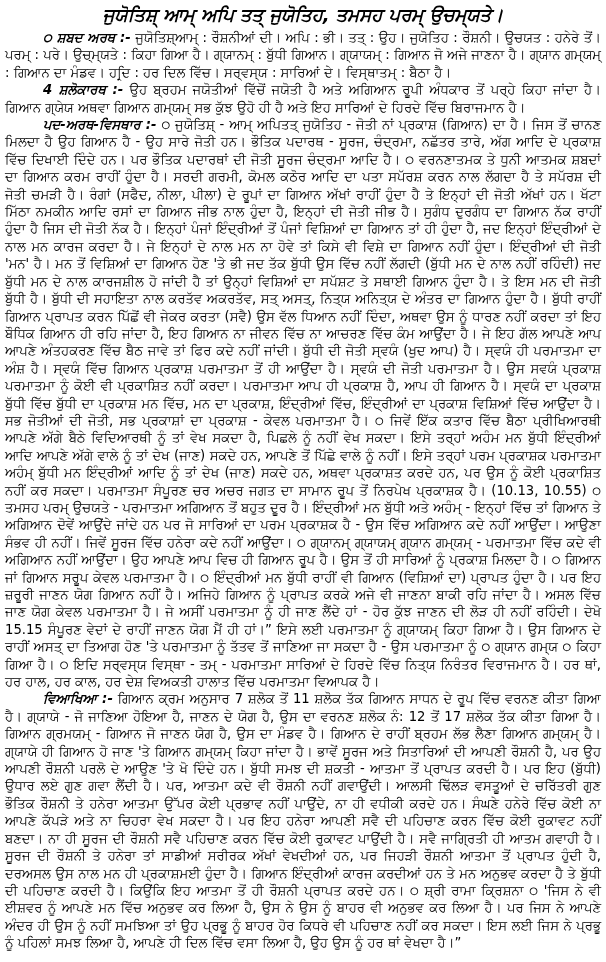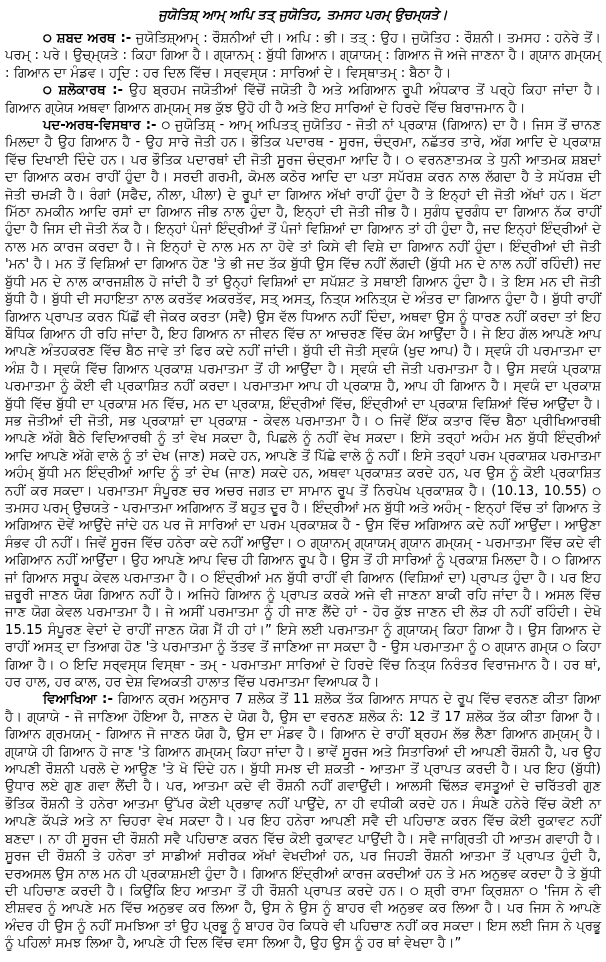--- a/index.html
+++ b/index.html
@@ -16,45 +16,46 @@
     font-family: "DejaVu Sans", "Liberation Sans", sans-serif;
     font-size: 13.2px;
     line-height: 17.4px;
     padding: 2px 5px 4px 5px;
     text-align: justify;
   }
   .shloka {
     text-align: center;
     font-weight: bold;
     font-style: italic;
-    font-size: 13px;
+    font-size: 18px;
     line-height: 21px;
     margin: 2px 0 4px 0;
   }
   .shloka .sl-line {
     display: block;
   }
   p.para {
     margin: 0;
     text-indent: 38px;
   }
   .sec-heading {
     font-weight: bold;
+    font-style: italic;
   }
 </style>
 </head>
 <body>
 
 <div class="page">
 
   <div class="shloka">
     <span class="sl-line">ਜੁਯੋਤਿਸ਼੍ ਆਮ੍ ਅਪਿ ਤਤ੍ ਜੁਯੋਤਿਹ, ਤਮਸਹ ਪਰਮ੍ ਉਚਮ੍ਯਤੇ।</span>
   </div>
 
-  <p class="para"><span class="sec-heading">੦ ਸ਼ਬਦ ਅਰਥ :-</span> <span>ਜੁਯੋਤਿਸ਼੍ਆਮ੍ : ਰੌਸ਼ਨੀਆਂ ਦੀ। ਅਪਿ : ਭੀ। ਤਤ੍ : ਉਹ। ਜੁਯੋਤਿਹ : ਰੌਸ਼ਨੀ। ਤਮਸਹ : ਹਨੇਰੇ ਤੋਂ। ਪਰਮ੍ : ਪਰੇ। ਉਚ੍ਮ੍ਯਤੇ : ਕਿਹਾ ਗਿਆ ਹੈ। ਗ੍ਯਾਨਮ੍ : ਬੁੱਧੀ ਗਿਆਨ। ਗ੍ਯਾਯਮ੍ : ਗਿਆਨ ਜੋ ਅਜੇ ਜਾਣਨਾ ਹੈ। ਗ੍ਯਾਨ ਗਮ੍ਯਮ੍ : ਗਿਆਨ ਦਾ ਮੰਡਵ। ਹਰ੍ਦਿ : ਹਰ ਦਿਲ ਵਿੱਚ। ਸਰ੍ਵਸ੍ਯ : ਸਾਰਿਆਂ ਦੇ। ਵਿਸ੍ਥਾਤਮ੍ : ਬੈਠਾ ਹੈ।</span></p>
+  <p class="para"><span class="sec-heading">੦ ਸ਼ਬਦ ਅਰਥ :-</span> <span>ਜੁਯੋਤਿਸ਼੍ਆਮ੍ : ਰੌਸ਼ਨੀਆਂ ਦੀ। ਅਪਿ : ਭੀ। ਤਤ੍ : ਉਹ। ਜੁਯੋਤਿਹ : ਰੌਸ਼ਨੀ। ਉਚਯਤ : ਹਨੇਰੇ ਤੋਂ। ਪਰਮ੍ : ਪਰੇ। ਉਚ੍ਮ੍ਯਤੇ : ਕਿਹਾ ਗਿਆ ਹੈ। ਗ੍ਯਾਨਮ੍ : ਬੁੱਧੀ ਗਿਆਨ। ਗ੍ਯਾਯਮ੍ : ਗਿਆਨ ਜੋ ਅਜੇ ਜਾਣਨਾ ਹੈ। ਗ੍ਯਾਨ ਗਮ੍ਯਮ੍ : ਗਿਆਨ ਦਾ ਮੰਡਵ। ਹਰ੍ਦਿ : ਹਰ ਦਿਲ ਵਿੱਚ। ਸਰ੍ਵਸ੍ਯ : ਸਾਰਿਆਂ ਦੇ। ਵਿਸ੍ਥਾਤਮ੍ : ਬੈਠਾ ਹੈ।</span></p>
 
-  <p class="para"><span class="sec-heading">੦ ਸ਼ਲੋਕਾਰਥ :-</span> <span>ਉਹ ਬ੍ਰਹਮ ਜਯੋਤੀਆਂ ਵਿੱਚੋਂ ਜਯੋਤੀ ਹੈ ਅਤੇ ਅਗਿਆਨ ਰੂਪੀ ਅੰਧਕਾਰ ਤੋਂ ਪਰ੍ਹੇ ਕਿਹਾ ਜਾਂਦਾ ਹੈ। ਗਿਆਨ ਗ੍ਯੇਯ ਅਥਵਾ ਗਿਆਨ ਗਮ੍ਯਮ੍ ਸਭ ਕੁੱਝ ਉਹੋ ਹੀ ਹੈ ਅਤੇ ਇਹ ਸਾਰਿਆਂ ਦੇ ਹਿਰਦੇ ਵਿੱਚ ਬਿਰਾਜਮਾਨ ਹੈ।</span></p>
+  <p class="para"><span class="sec-heading">4 ਸ਼ਲੋਕਾਰਥ :-</span> <span>ਉਹ ਬ੍ਰਹਮ ਜਯੋਤੀਆਂ ਵਿੱਚੋਂ ਜਯੋਤੀ ਹੈ ਅਤੇ ਅਗਿਆਨ ਰੂਪੀ ਅੰਧਕਾਰ ਤੋਂ ਪਰ੍ਹੇ ਕਿਹਾ ਜਾਂਦਾ ਹੈ। ਗਿਆਨ ਗ੍ਯੇਯ ਅਥਵਾ ਗਿਆਨ ਗਮ੍ਯਮ੍ ਸਭ ਕੁੱਝ ਉਹੋ ਹੀ ਹੈ ਅਤੇ ਇਹ ਸਾਰਿਆਂ ਦੇ ਹਿਰਦੇ ਵਿੱਚ ਬਿਰਾਜਮਾਨ ਹੈ।</span></p>
 
   <p class="para"><span class="sec-heading">ਪਦ-ਅਰਥ-ਵਿਸਥਾਰ :-</span> <span>੦ ਜੁਯੋਤਿਸ਼੍ - ਆਮ੍ ਅਪਿਤਤ੍ ਜੁਯੋਤਿਹ - ਜੋਤੀ ਨਾਂ ਪ੍ਰਕਾਸ਼ (ਗਿਆਨ) ਦਾ ਹੈ। ਜਿਸ ਤੋਂ ਚਾਨਣ ਮਿਲਦਾ ਹੈ ਉਹ ਗਿਆਨ ਹੈ - ਉਹ ਸਾਰੇ ਜੋਤੀ ਹਨ। ਭੌਤਿਕ ਪਦਾਰਥ - ਸੂਰਜ, ਚੰਦ੍ਰਮਾ, ਨਛੱਤਰ ਤਾਰੇ, ਅੱਗ ਆਦਿ ਦੇ ਪ੍ਰਕਾਸ਼ ਵਿੱਚ ਦਿਖਾਈ ਦਿੰਦੇ ਹਨ। ਪਰ ਭੌਤਿਕ ਪਦਾਰਥਾਂ ਦੀ ਜੋਤੀ ਸੂਰਜ ਚੰਦ੍ਰਮਾ ਆਦਿ ਹੈ। ੦ ਵਰਨਣਾਤਮਕ ਤੇ ਧੁਨੀ ਆਤਮਕ ਸ਼ਬਦਾਂ ਦਾ ਗਿਆਨ ਕਰਮ ਰਾਹੀਂ ਹੁੰਦਾ ਹੈ। ਸਰਦੀ ਗਰਮੀ, ਕੋਮਲ ਕਠੋਰ ਆਦਿ ਦਾ ਪਤਾ ਸਪੱਰਸ਼ ਕਰਨ ਨਾਲ ਲੱਗਦਾ ਹੈ ਤੇ ਸਪੱਰਸ਼ ਦੀ ਜੋਤੀ ਚਮੜੀ ਹੈ। ਰੰਗਾਂ (ਸਫੈਦ, ਨੀਲਾ, ਪੀਲਾ) ਦੇ ਰੂਪਾਂ ਦਾ ਗਿਆਨ ਅੱਖਾਂ ਰਾਹੀਂ ਹੁੰਦਾ ਹੈ ਤੇ ਇਨ੍ਹਾਂ ਦੀ ਜੋਤੀ ਅੱਖਾਂ ਹਨ। ਖੱਟਾ ਮਿੱਠਾ ਨਮਕੀਨ ਆਦਿ ਰਸਾਂ ਦਾ ਗਿਆਨ ਜੀਭ ਨਾਲ ਹੁੰਦਾ ਹੈ, ਇਨ੍ਹਾਂ ਦੀ ਜੋਤੀ ਜੀਭ ਹੈ। ਸੁਗੰਧ ਦੁਰਗੰਧ ਦਾ ਗਿਆਨ ਨੱਕ ਰਾਹੀਂ ਹੁੰਦਾ ਹੈ ਜਿਸ ਦੀ ਜੋਤੀ ਨੱਕ ਹੈ। ਇਨ੍ਹਾਂ ਪੰਜਾਂ ਇੰਦ੍ਰੀਆਂ ਤੋਂ ਪੰਜਾਂ ਵਿਸ਼ਿਆਂ ਦਾ ਗਿਆਨ ਤਾਂ ਹੀ ਹੁੰਦਾ ਹੈ, ਜਦ ਇਨ੍ਹਾਂ ਇੰਦ੍ਰੀਆਂ ਦੇ ਨਾਲ ਮਨ ਕਾਰਜ ਕਰਦਾ ਹੈ। ਜੇ ਇਨ੍ਹਾਂ ਦੇ ਨਾਲ ਮਨ ਨਾ ਹੋਵੇ ਤਾਂ ਕਿਸੇ ਵੀ ਵਿਸ਼ੇ ਦਾ ਗਿਆਨ ਨਹੀਂ ਹੁੰਦਾ। ਇੰਦ੍ਰੀਆਂ ਦੀ ਜੋਤੀ 'ਮਨ' ਹੈ। ਮਨ ਤੋਂ ਵਿਸ਼ਿਆਂ ਦਾ ਗਿਆਨ ਹੋਣ 'ਤੇ ਭੀ ਜਦ ਤੱਕ ਬੁੱਧੀ ਉਸ ਵਿੱਚ ਨਹੀਂ ਲੱਗਦੀ (ਬੁੱਧੀ ਮਨ ਦੇ ਨਾਲ ਨਹੀਂ ਰਹਿੰਦੀ) ਜਦ ਬੁੱਧੀ ਮਨ ਦੇ ਨਾਲ ਕਾਰਜਸ਼ੀਲ ਹੋ ਜਾਂਦੀ ਹੈ ਤਾਂ ਉਨ੍ਹਾਂ ਵਿਸ਼ਿਆਂ ਦਾ ਸਪੱਸ਼ਟ ਤੇ ਸਥਾਈ ਗਿਆਨ ਹੁੰਦਾ ਹੈ। ਤੇ ਇਸ ਮਨ ਦੀ ਜੋਤੀ ਬੁੱਧੀ ਹੈ। ਬੁੱਧੀ ਦੀ ਸਹਾਇਤਾ ਨਾਲ ਕਰਤੱਵ ਅਕਰਤੱਵ, ਸਤ੍ ਅਸਤ੍, ਨਿਤ੍ਯ ਅਨਿਤ੍ਯ ਦੇ ਅੰਤਰ ਦਾ ਗਿਆਨ ਹੁੰਦਾ ਹੈ। ਬੁੱਧੀ ਰਾਹੀਂ ਗਿਆਨ ਪ੍ਰਾਪਤ ਕਰਨ ਪਿੱਛੋਂ ਵੀ ਜੇਕਰ ਕਰਤਾ (ਸਵੈ) ਉਸ ਵੱਲ ਧਿਆਨ ਨਹੀਂ ਦਿੰਦਾ, ਅਥਵਾ ਉਸ ਨੂੰ ਧਾਰਣ ਨਹੀਂ ਕਰਦਾ ਤਾਂ ਇਹ ਬੌਧਿਕ ਗਿਆਨ ਹੀ ਰਹਿ ਜਾਂਦਾ ਹੈ, ਇਹ ਗਿਆਨ ਨਾ ਜੀਵਨ ਵਿੱਚ ਨਾ ਆਚਰਣ ਵਿੱਚ ਕੰਮ ਆਉਂਦਾ ਹੈ। ਜੇ ਇਹ ਗੱਲ ਆਪਣੇ ਆਪ ਆਪਣੇ ਅੰਤਹਕਰਣ ਵਿੱਚ ਬੈਠ ਜਾਵੇ ਤਾਂ ਫਿਰ ਕਦੇ ਨਹੀਂ ਜਾਂਦੀ। ਬੁੱਧੀ ਦੀ ਜੋਤੀ ਸ੍ਵਯੰ (ਖੁਦ ਆਪ) ਹੈ। ਸ੍ਵਯੰ ਹੀ ਪਰਮਾਤਮਾ ਦਾ ਅੰਸ਼ ਹੈ। ਸ੍ਵਯੰ ਵਿੱਚ ਗਿਆਨ ਪ੍ਰਕਾਸ਼ ਪਰਮਾਤਮਾ ਤੋਂ ਹੀ ਆਉਂਦਾ ਹੈ। ਸ੍ਵਯੰ ਦੀ ਜੋਤੀ ਪਰਮਾਤਮਾ ਹੈ। ਉਸ ਸਵਯੰ ਪ੍ਰਕਾਸ਼ ਪਰਮਾਤਮਾ ਨੂੰ ਕੋਈ ਵੀ ਪ੍ਰਕਾਸ਼ਿਤ ਨਹੀਂ ਕਰਦਾ। ਪਰਮਾਤਮਾ ਆਪ ਹੀ ਪ੍ਰਕਾਸ਼ ਹੈ, ਆਪ ਹੀ ਗਿਆਨ ਹੈ। ਸ੍ਵਯੰ ਦਾ ਪ੍ਰਕਾਸ਼ ਬੁੱਧੀ ਵਿੱਚ ਬੁੱਧੀ ਦਾ ਪ੍ਰਕਾਸ਼ ਮਨ ਵਿੱਚ, ਮਨ ਦਾ ਪ੍ਰਕਾਸ਼, ਇੰਦ੍ਰੀਆਂ ਵਿੱਚ, ਇੰਦ੍ਰੀਆਂ ਦਾ ਪ੍ਰਕਾਸ਼ ਵਿਸ਼ਿਆਂ ਵਿੱਚ ਆਉਂਦਾ ਹੈ। ਸਭ ਜੋਤੀਆਂ ਦੀ ਜੋਤੀ, ਸਭ ਪ੍ਰਕਾਸ਼ਾਂ ਦਾ ਪ੍ਰਕਾਸ਼ - ਕੇਵਲ ਪਰਮਾਤਮਾ ਹੈ। ੦ ਜਿਵੇਂ ਇੱਕ ਕਤਾਰ ਵਿੱਚ ਬੈਠਾ ਪ੍ਰੀਖਿਆਰਥੀ ਆਪਣੇ ਅੱਗੇ ਬੈਠੇ ਵਿਦਿਆਰਥੀ ਨੂੰ ਤਾਂ ਵੇਖ ਸਕਦਾ ਹੈ, ਪਿਛਲੇ ਨੂੰ ਨਹੀਂ ਵੇਖ ਸਕਦਾ। ਇਸੇ ਤਰ੍ਹਾਂ ਅਹੰਮ ਮਨ ਬੁੱਧੀ ਇੰਦ੍ਰੀਆਂ ਆਦਿ ਆਪਣੇ ਅੱਗੇ ਵਾਲੇ ਨੂੰ ਤਾਂ ਦੇਖ (ਜਾਣ) ਸਕਦੇ ਹਨ, ਆਪਣੇ ਤੋਂ ਪਿੱਛੇ ਵਾਲੇ ਨੂੰ ਨਹੀਂ। ਇਸੇ ਤਰ੍ਹਾਂ ਪਰਮ ਪ੍ਰਕਾਸ਼ਕ ਪਰਮਾਤਮਾ ਅਹੰਮ੍ ਬੁੱਧੀ ਮਨ ਇੰਦ੍ਰੀਆਂ ਆਦਿ ਨੂੰ ਤਾਂ ਦੇਖ (ਜਾਣ) ਸਕਦੇ ਹਨ, ਅਥਵਾ ਪ੍ਰਕਾਸ਼ਤ ਕਰਦੇ ਹਨ, ਪਰ ਉਸ ਨੂੰ ਕੋਈ ਪ੍ਰਕਾਸ਼ਿਤ ਨਹੀਂ ਕਰ ਸਕਦਾ। ਪਰਮਾਤਮਾ ਸੰਪੂਰਣ ਚਰ ਅਚਰ ਜਗਤ ਦਾ ਸਾਮਾਨ ਰੂਪ ਤੋਂ ਨਿਰਪੇਖ ਪ੍ਰਕਾਸ਼ਕ ਹੈ। (10.13, 10.55) ੦ ਤਮਸਹ ਪਰਮ੍ ਉਚਯਤੇ - ਪਰਮਾਤਮਾ ਅਗਿਆਨ ਤੋਂ ਬਹੁਤ ਦੂਰ ਹੈ। ਇੰਦ੍ਰੀਆਂ ਮਨ ਬੁੱਧੀ ਅਤੇ ਅਹੰਮ੍ - ਇਨ੍ਹਾਂ ਵਿੱਚ ਤਾਂ ਗਿਆਨ ਤੇ ਅਗਿਆਨ ਦੋਵੇਂ ਆਉਂਦੇ ਜਾਂਦੇ ਹਨ ਪਰ ਜੋ ਸਾਰਿਆਂ ਦਾ ਪਰਮ ਪ੍ਰਕਾਸ਼ਕ ਹੈ - ਉਸ ਵਿੱਚ ਅਗਿਆਨ ਕਦੇ ਨਹੀਂ ਆਉਂਦਾ। ਆਉਣਾ ਸੰਭਵ ਹੀ ਨਹੀਂ। ਜਿਵੇਂ ਸੂਰਜ ਵਿੱਚ ਹਨੇਰਾ ਕਦੇ ਨਹੀਂ ਆਉਂਦਾ। ੦ ਗ੍ਯਾਨਮ੍ ਗ੍ਯਾਯਮ੍ ਗ੍ਯਾਨ ਗਮ੍ਯਮ੍ - ਪਰਮਾਤਮਾ ਵਿੱਚ ਕਦੇ ਵੀ ਅਗਿਆਨ ਨਹੀਂ ਆਉਂਦਾ। ਉਹ ਆਪਣੇ ਆਪ ਵਿਚ ਹੀ ਗਿਆਨ ਰੂਪ ਹੈ। ਉਸ ਤੋਂ ਹੀ ਸਾਰਿਆਂ ਨੂੰ ਪ੍ਰਕਾਸ਼ ਮਿਲਦਾ ਹੈ। ੦ ਗਿਆਨ ਜਾਂ ਗਿਆਨ ਸਰੂਪ ਕੇਵਲ ਪਰਮਾਤਮਾ ਹੈ। ੦ ਇੰਦ੍ਰੀਆਂ ਮਨ ਬੁੱਧੀ ਰਾਹੀਂ ਵੀ ਗਿਆਨ (ਵਿਸ਼ਿਆਂ ਦਾ) ਪ੍ਰਾਪਤ ਹੁੰਦਾ ਹੈ। ਪਰ ਇਹ ਜ਼ਰੂਰੀ ਜਾਣਨ ਯੋਗ ਗਿਆਨ ਨਹੀਂ ਹੈ। ਅਜਿਹੇ ਗਿਆਨ ਨੂੰ ਪ੍ਰਾਪਤ ਕਰਕੇ ਅਜੇ ਵੀ ਜਾਣਨਾ ਬਾਕੀ ਰਹਿ ਜਾਂਦਾ ਹੈ। ਅਸਲ ਵਿੱਚ ਜਾਣ ਯੋਗ ਕੇਵਲ ਪਰਮਾਤਮਾ ਹੈ। ਜੇ ਅਸੀਂ ਪਰਮਾਤਮਾ ਨੂੰ ਹੀ ਜਾਣ ਲੈਂਦੇ ਹਾਂ - ਹੋਰ ਕੁੱਝ ਜਾਣਨ ਦੀ ਲੋੜ ਹੀ ਨਹੀਂ ਰਹਿੰਦੀ। ਦੇਖੋ 15.15 ਸੰਪੂਰਣ ਵੇਦਾਂ ਦੇ ਰਾਹੀਂ ਜਾਣਨ ਯੋਗ ਮੈਂ ਹੀ ਹਾਂ।” ਇਸੇ ਲਈ ਪਰਮਾਤਮਾ ਨੂੰ ਗ੍ਯਾਯਮ੍ ਕਿਹਾ ਗਿਆ ਹੈ। ਉਸ ਗਿਆਨ ਦੇ ਰਾਹੀਂ ਅਸਤ੍ ਦਾ ਤਿਆਗ ਹੋਣ 'ਤੇ ਪਰਮਾਤਮਾ ਨੂੰ ਤੱਤਵ ਤੋਂ ਜਾਣਿਆ ਜਾ ਸਕਦਾ ਹੈ - ਉਸ ਪਰਮਾਤਮਾ ਨੂੰ ੦ ਗ੍ਯਾਨ ਗਮ੍ਯ ੦ ਕਿਹਾ ਗਿਆ ਹੈ। ੦ ਇਦਿ ਸਰ੍ਵਸ੍ਯ ਵਿਸ੍ਥਾ - ਤਮ੍ - ਪਰਮਾਤਮਾ ਸਾਰਿਆਂ ਦੇ ਹਿਰਦੇ ਵਿੱਚ ਨਿਤ੍ਯ ਨਿਰੰਤਰ ਵਿਰਾਜਮਾਨ ਹੈ। ਹਰ ਥਾਂ, ਹਰ ਹਾਲ, ਹਰ ਕਾਲ, ਹਰ ਦੇਸ਼ ਵਿਅਕਤੀ ਹਾਲਾਤ ਵਿੱਚ ਪਰਮਾਤਮਾ ਵਿਆਪਕ ਹੈ।</span></p>
 
   <p class="para"><span class="sec-heading">ਵਿਆਖਿਆ :-</span> <span>ਗਿਆਨ ਕ੍ਰਮ ਅਨੁਸਾਰ 7 ਸ਼ਲੋਕ ਤੋਂ 11 ਸ਼ਲੋਕ ਤੱਕ ਗਿਆਨ ਸਾਧਨ ਦੇ ਰੂਪ ਵਿੱਚ ਵਰਨਣ ਕੀਤਾ ਗਿਆ ਹੈ। ਗ੍ਯਾਯੇ - ਜੋ ਜਾਣਿਆ ਹੋਇਆ ਹੈ, ਜਾਣਨ ਦੇ ਯੋਗ ਹੈ, ਉਸ ਦਾ ਵਰਨਣ ਸ਼ਲੋਕ ਨੰ: 12 ਤੋਂ 17 ਸ਼ਲੋਕ ਤੱਕ ਕੀਤਾ ਗਿਆ ਹੈ। ਗਿਆਨ ਗ੍ਰਮਯਮ੍ - ਗਿਆਨ ਜੋ ਜਾਣਨ ਯੋਗ ਹੈ, ਉਸ ਦਾ ਮੰਡਵ ਹੈ। ਗਿਆਨ ਦੇ ਰਾਹੀਂ ਬ੍ਰਹਮ ਲੱਭ ਲੈਣਾ ਗਿਆਨ ਗਮ੍ਯਮ੍ ਹੈ। ਗ੍ਯਾਯੇ ਹੀ ਗਿਆਨ ਹੋ ਜਾਣ 'ਤੇ ਗਿਆਨ ਗਮ੍ਯਮ੍ ਕਿਹਾ ਜਾਂਦਾ ਹੈ। ਭਾਵੇਂ ਸੂਰਜ ਅਤੇ ਸਿਤਾਰਿਆਂ ਦੀ ਆਪਣੀ ਰੌਸ਼ਨੀ ਹੈ, ਪਰ ਉਹ ਆਪਣੀ ਰੌਸ਼ਨੀ ਪਰਲੋ ਦੇ ਆਉਣ 'ਤੇ ਖੋ ਦਿੰਦੇ ਹਨ। ਬੁੱਧੀ ਸਮਝ ਦੀ ਸ਼ਕਤੀ - ਆਤਮਾ ਤੋਂ ਪ੍ਰਾਪਤ ਕਰਦੀ ਹੈ। ਪਰ ਇਹ (ਬੁੱਧੀ) ਉਧਾਰ ਲਏ ਗੁਣ ਗਵਾ ਲੈਂਦੀ ਹੈ। ਪਰ, ਆਤਮਾ ਕਦੇ ਵੀ ਰੌਸ਼ਨੀ ਨਹੀਂ ਗਵਾਉਂਦੀ। ਆਲਸੀ ਢਿੱਲੜ ਵਸਤੂਆਂ ਦੇ ਚਰਿੱਤਰੀ ਗੁਣ ਭੌਤਿਕ ਰੌਸ਼ਨੀ ਤੇ ਹਨੇਰਾ ਆਤਮਾ ਉੱਪਰ ਕੋਈ ਪ੍ਰਭਾਵ ਨਹੀਂ ਪਾਉਂਦੇ, ਨਾ ਹੀ ਵਧੀਕੀ ਕਰਦੇ ਹਨ। ਸੰਘਣੇ ਹਨੇਰੇ ਵਿੱਚ ਕੋਈ ਨਾ ਆਪਣੇ ਕੱਪੜੇ ਅਤੇ ਨਾ ਚਿਹਰਾ ਵੇਖ ਸਕਦਾ ਹੈ। ਪਰ ਇਹ ਹਨੇਰਾ ਆਪਣੀ ਸਵੈ ਦੀ ਪਹਿਚਾਣ ਕਰਨ ਵਿੱਚ ਕੋਈ ਰੁਕਾਵਟ ਨਹੀਂ ਬਣਦਾ। ਨਾ ਹੀ ਸੂਰਜ ਦੀ ਰੌਸ਼ਨੀ ਸਵੈ ਪਹਿਚਾਣ ਕਰਨ ਵਿੱਚ ਕੋਈ ਰੁਕਾਵਟ ਪਾਉਂਦੀ ਹੈ। ਸਵੈ ਜਾਗ੍ਰਿਤੀ ਹੀ ਆਤਮ ਗਵਾਹੀ ਹੈ। ਸੂਰਜ ਦੀ ਰੌਸ਼ਨੀ ਤੇ ਹਨੇਰਾ ਤਾਂ ਸਾਡੀਆਂ ਸਰੀਰਕ ਅੱਖਾਂ ਵੇਖਦੀਆਂ ਹਨ, ਪਰ ਜਿਹੜੀ ਰੌਸ਼ਨੀ ਆਤਮਾ ਤੋਂ ਪ੍ਰਾਪਤ ਹੁੰਦੀ ਹੈ, ਦਰਅਸਲ ਉਸ ਨਾਲ ਮਨ ਹੀ ਪ੍ਰਕਾਸ਼ਮਈ ਹੁੰਦਾ ਹੈ। ਗਿਆਨ ਇੰਦ੍ਰੀਆਂ ਕਾਰਜ ਕਰਦੀਆਂ ਹਨ ਤੇ ਮਨ ਅਨੁਭਵ ਕਰਦਾ ਹੈ ਤੇ ਬੁੱਧੀ ਦੀ ਪਹਿਚਾਣ ਕਰਦੀ ਹੈ। ਕਿਉਂਕਿ ਇਹ ਆਤਮਾ ਤੋਂ ਹੀ ਰੌਸ਼ਨੀ ਪ੍ਰਾਪਤ ਕਰਦੇ ਹਨ। ੦ ਸ਼੍ਰੀ ਰਾਮਾ ਕ੍ਰਿਸ਼ਨਾ ੦ 'ਜਿਸ ਨੇ ਵੀ ਈਸ਼ਵਰ ਨੂੰ ਆਪਣੇ ਮਨ ਵਿੱਚ ਅਨੁਭਵ ਕਰ ਲਿਆ ਹੈ, ਉਸ ਨੇ ਉਸ ਨੂੰ ਬਾਹਰ ਵੀ ਅਨੁਭਵ ਕਰ ਲਿਆ ਹੈ। ਪਰ ਜਿਸ ਨੇ ਆਪਣੇ ਅੰਦਰ ਹੀ ਉਸ ਨੂੰ ਨਹੀਂ ਸਮਝਿਆ ਤਾਂ ਉਹ ਪ੍ਰਭੂ ਨੂੰ ਬਾਹਰ ਹੋਰ ਕਿਧਰੇ ਵੀ ਪਹਿਚਾਣ ਨਹੀਂ ਕਰ ਸਕਦਾ। ਇਸ ਲਈ ਜਿਸ ਨੇ ਪ੍ਰਭੂ ਨੂੰ ਪਹਿਲਾਂ ਸਮਝ ਲਿਆ ਹੈ, ਆਪਣੇ ਹੀ ਦਿਲ ਵਿੱਚ ਵਸਾ ਲਿਆ ਹੈ, ਉਹ ਉਸ ਨੂੰ ਹਰ ਥਾਂ ਵੇਖਦਾ ਹੈ।”</span></p>
 
 </div>
 
 </body></html>

